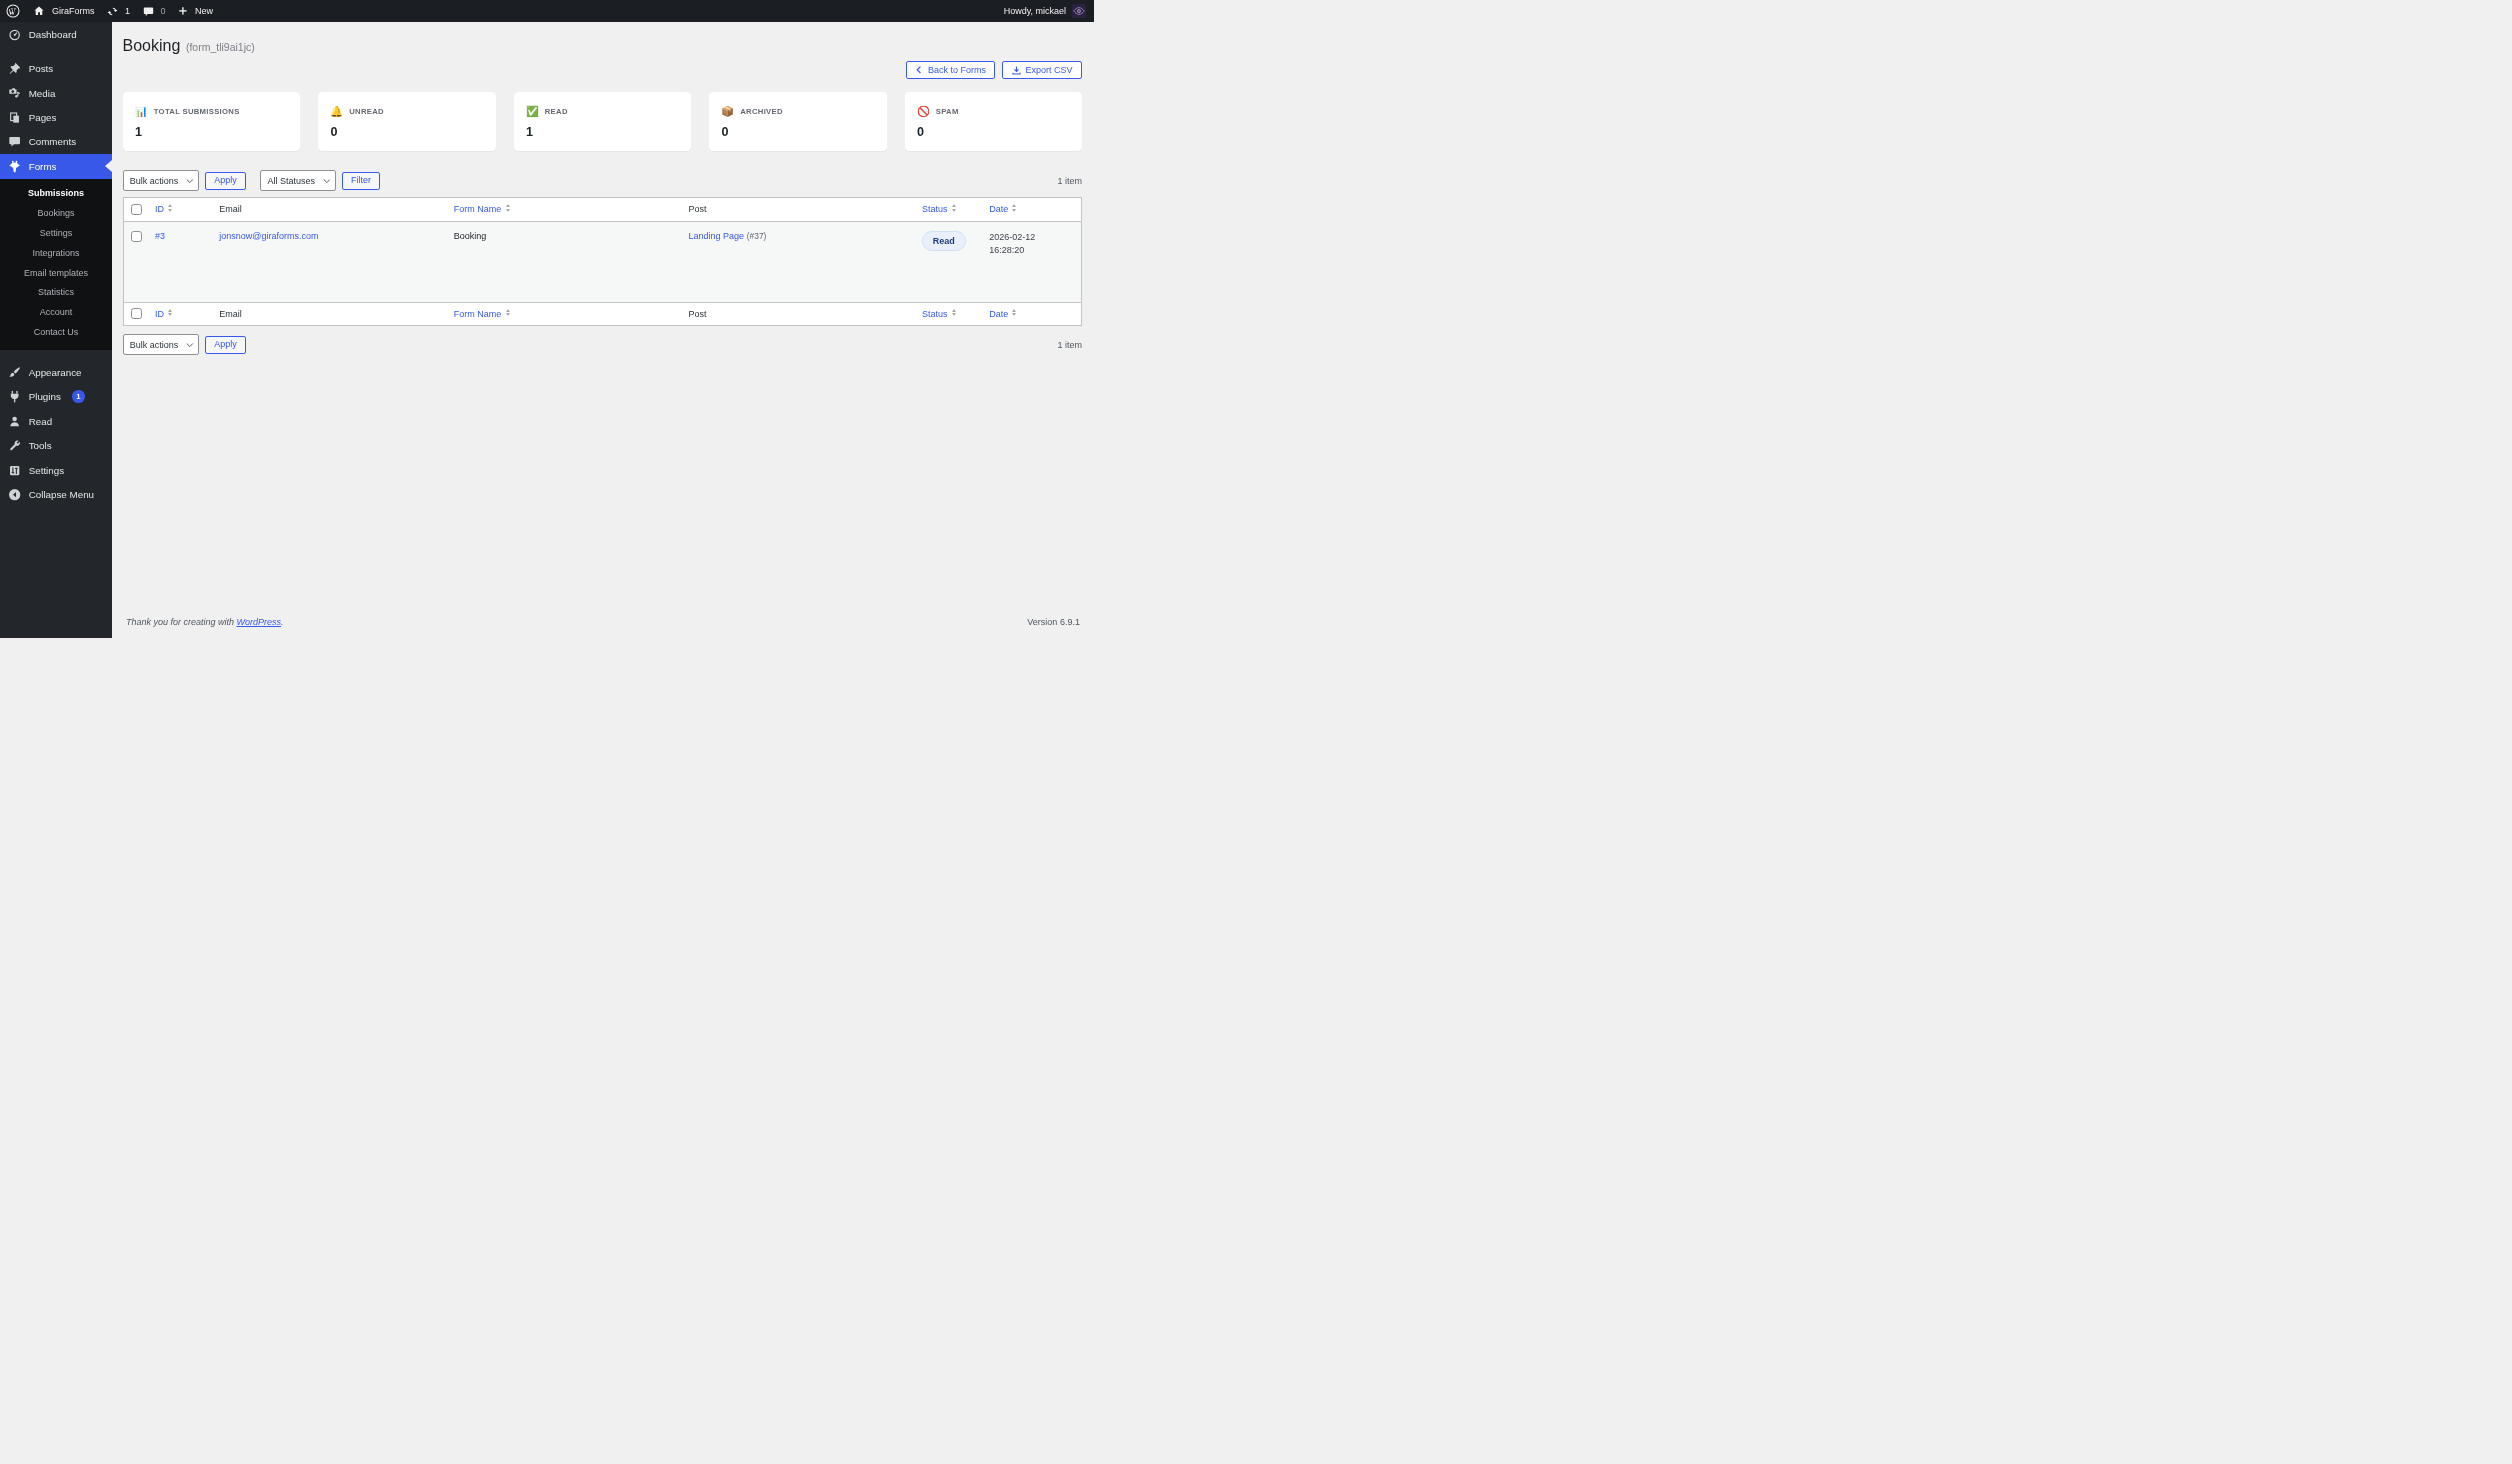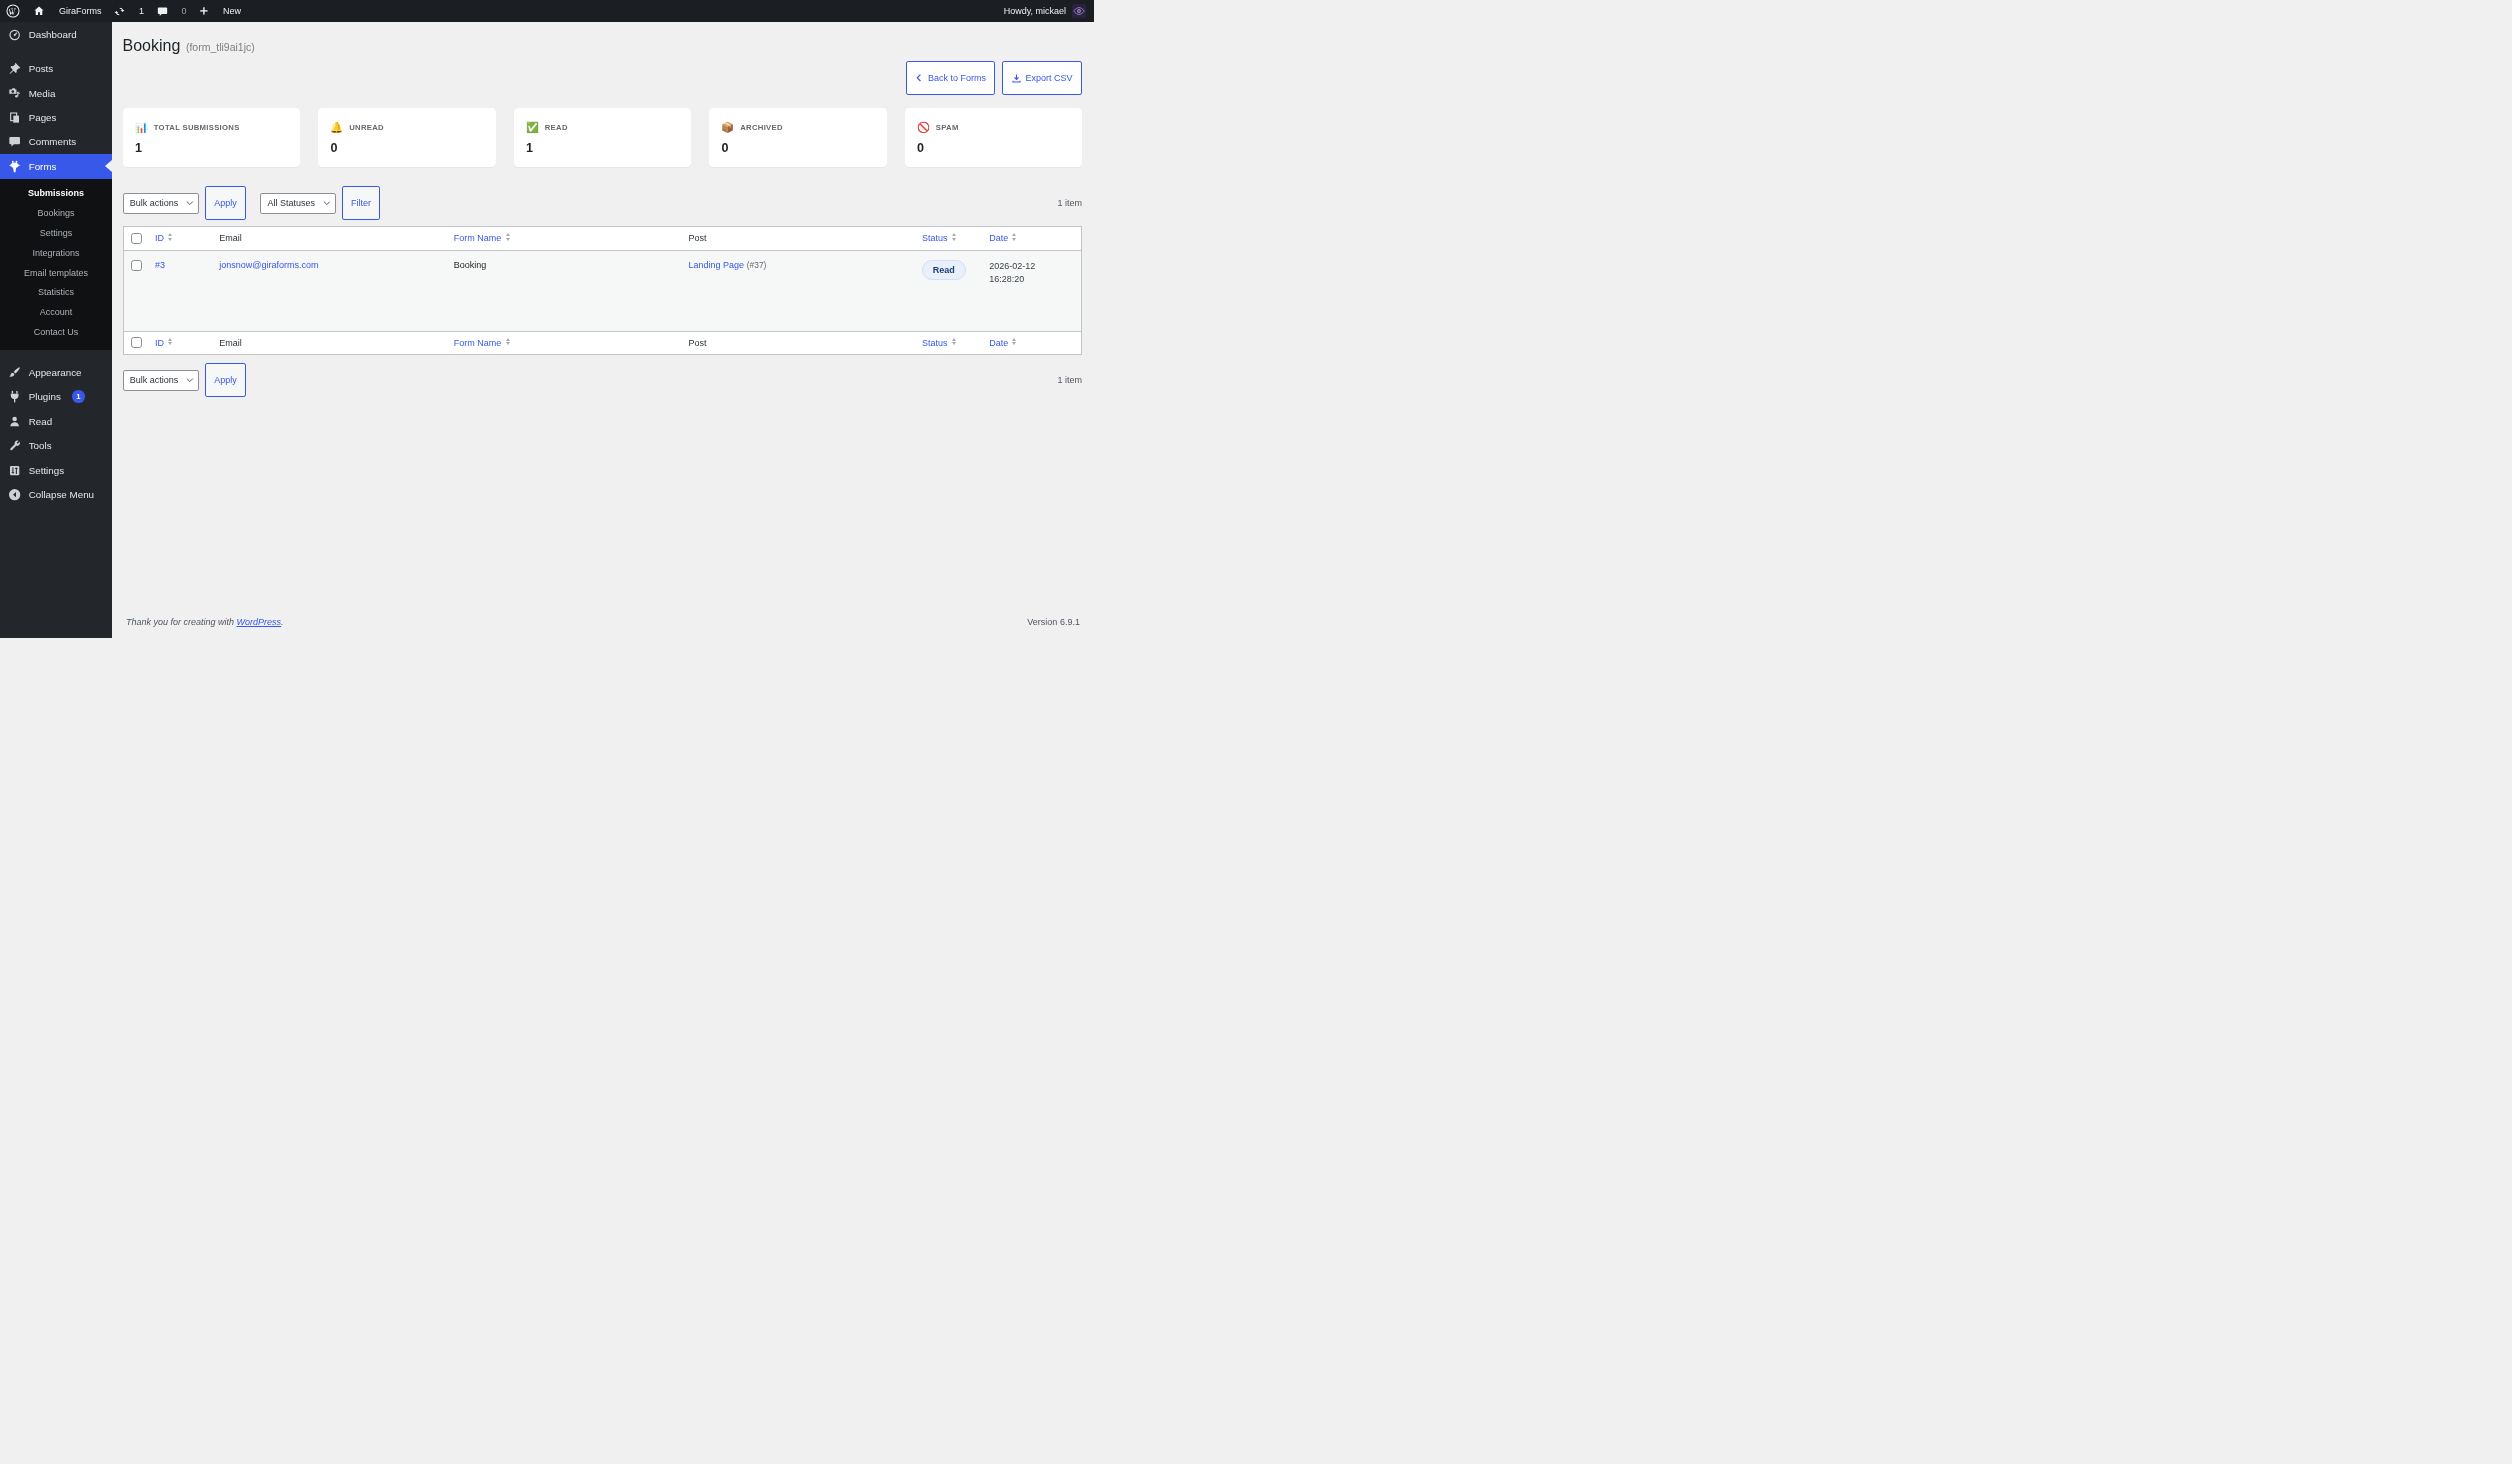--- a/index.html
+++ b/index.html
@@ -12,21 +12,21 @@
     position: relative;
   }
 
   
   .adminbar {
     position: absolute; top: 0; left: 0; right: 0; height: 22px;
     background: #1b1e23; color: #f0f0f1; font-size: 9px;
     display: flex; align-items: center; z-index: 50;
   }
   .ab-item {
-    display: inline-flex; align-items: center; gap: 14px;
+    display: inline-flex; align-items: center; gap: 7px;
     height: 22px; padding: 0 6.3px; color: #f0f0f1; cursor: pointer;
   }
   .ab-item svg { display: block; }
   .ab-count-muted { color: #9ea3a8; }
   .ab-right { margin-left: auto; display: flex; align-items: center; height: 22px; }
   .howdy { display: inline-flex; align-items: center; gap: 5.6px; padding: 0 8.4px; height: 20px; cursor: pointer; }
   .avatar { width: 14px; height: 14px; border-radius: 1.4px; overflow: hidden; display: block; }
 
   
   .sidebar {
@@ -66,21 +66,21 @@
     position: absolute; top: 22px; left: 112px; right: 0; bottom: 0;
     background: #f0f0f1; padding: 12.6px 12px 0 10.5px;
     display: flex; flex-direction: column; overflow: hidden;
   }
   .page-title-row { display: flex; align-items: baseline; gap: 5.6px; }
   .page-title { font-size: 16px; font-weight: 400; color: #1d2327; line-height: 21px; }
   .form-id { font-size: 10.5px; color: #7b7f84; font-weight: 400; }
 
   .actions-row { display: flex; justify-content: flex-end; gap: 7px; margin-top: 5.6px; }
   .btn {
-    display: inline-flex; align-items: center; gap: 4.9px; height: 34px; padding: 0 8.4px;
+    display: inline-flex; align-items: center; gap: 4.9px; height: 18px; padding: 0 8.4px;
     border: 0.7px solid #3858e9; border-radius: 2.1px; background: #fff;
     color: #3858e9; font-size: 9px; font-family: inherit; cursor: pointer; line-height: 1;
   }
   .btn svg { display: block; }
   .btn-tinted { background: #f6f7f7; }
 
   
   .stats-row { display: flex; gap: 18px; margin-top: 12.6px; }
   .stat-card {
     flex: 1 1 0; background: #fff; border-radius: 4.2px; height: 59px;

